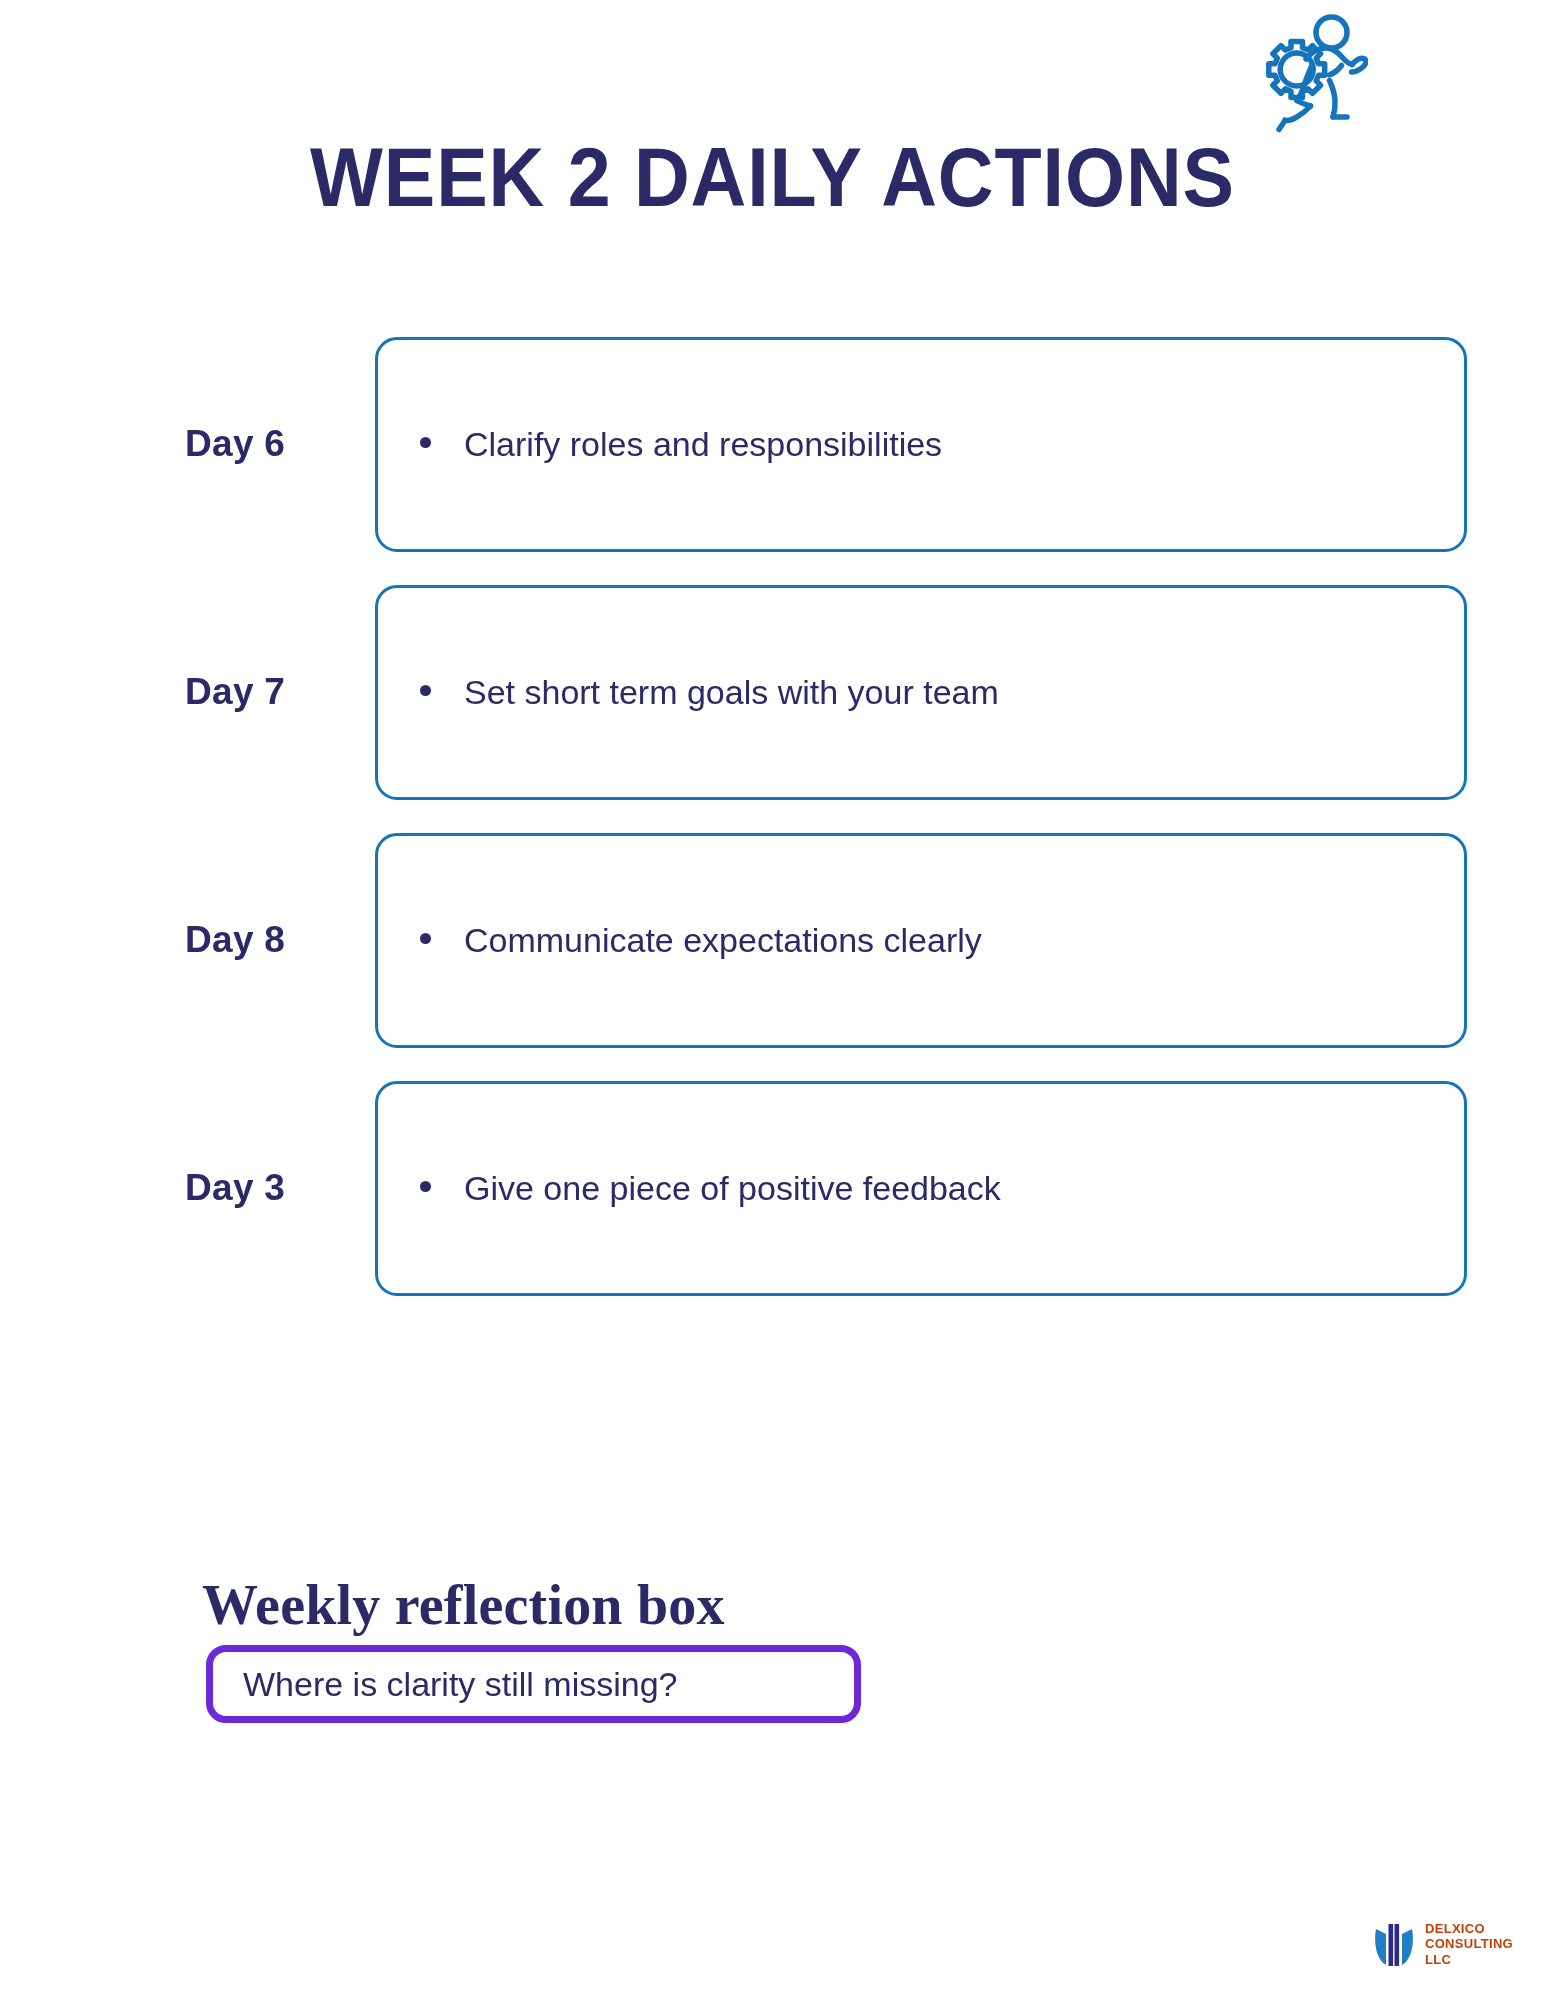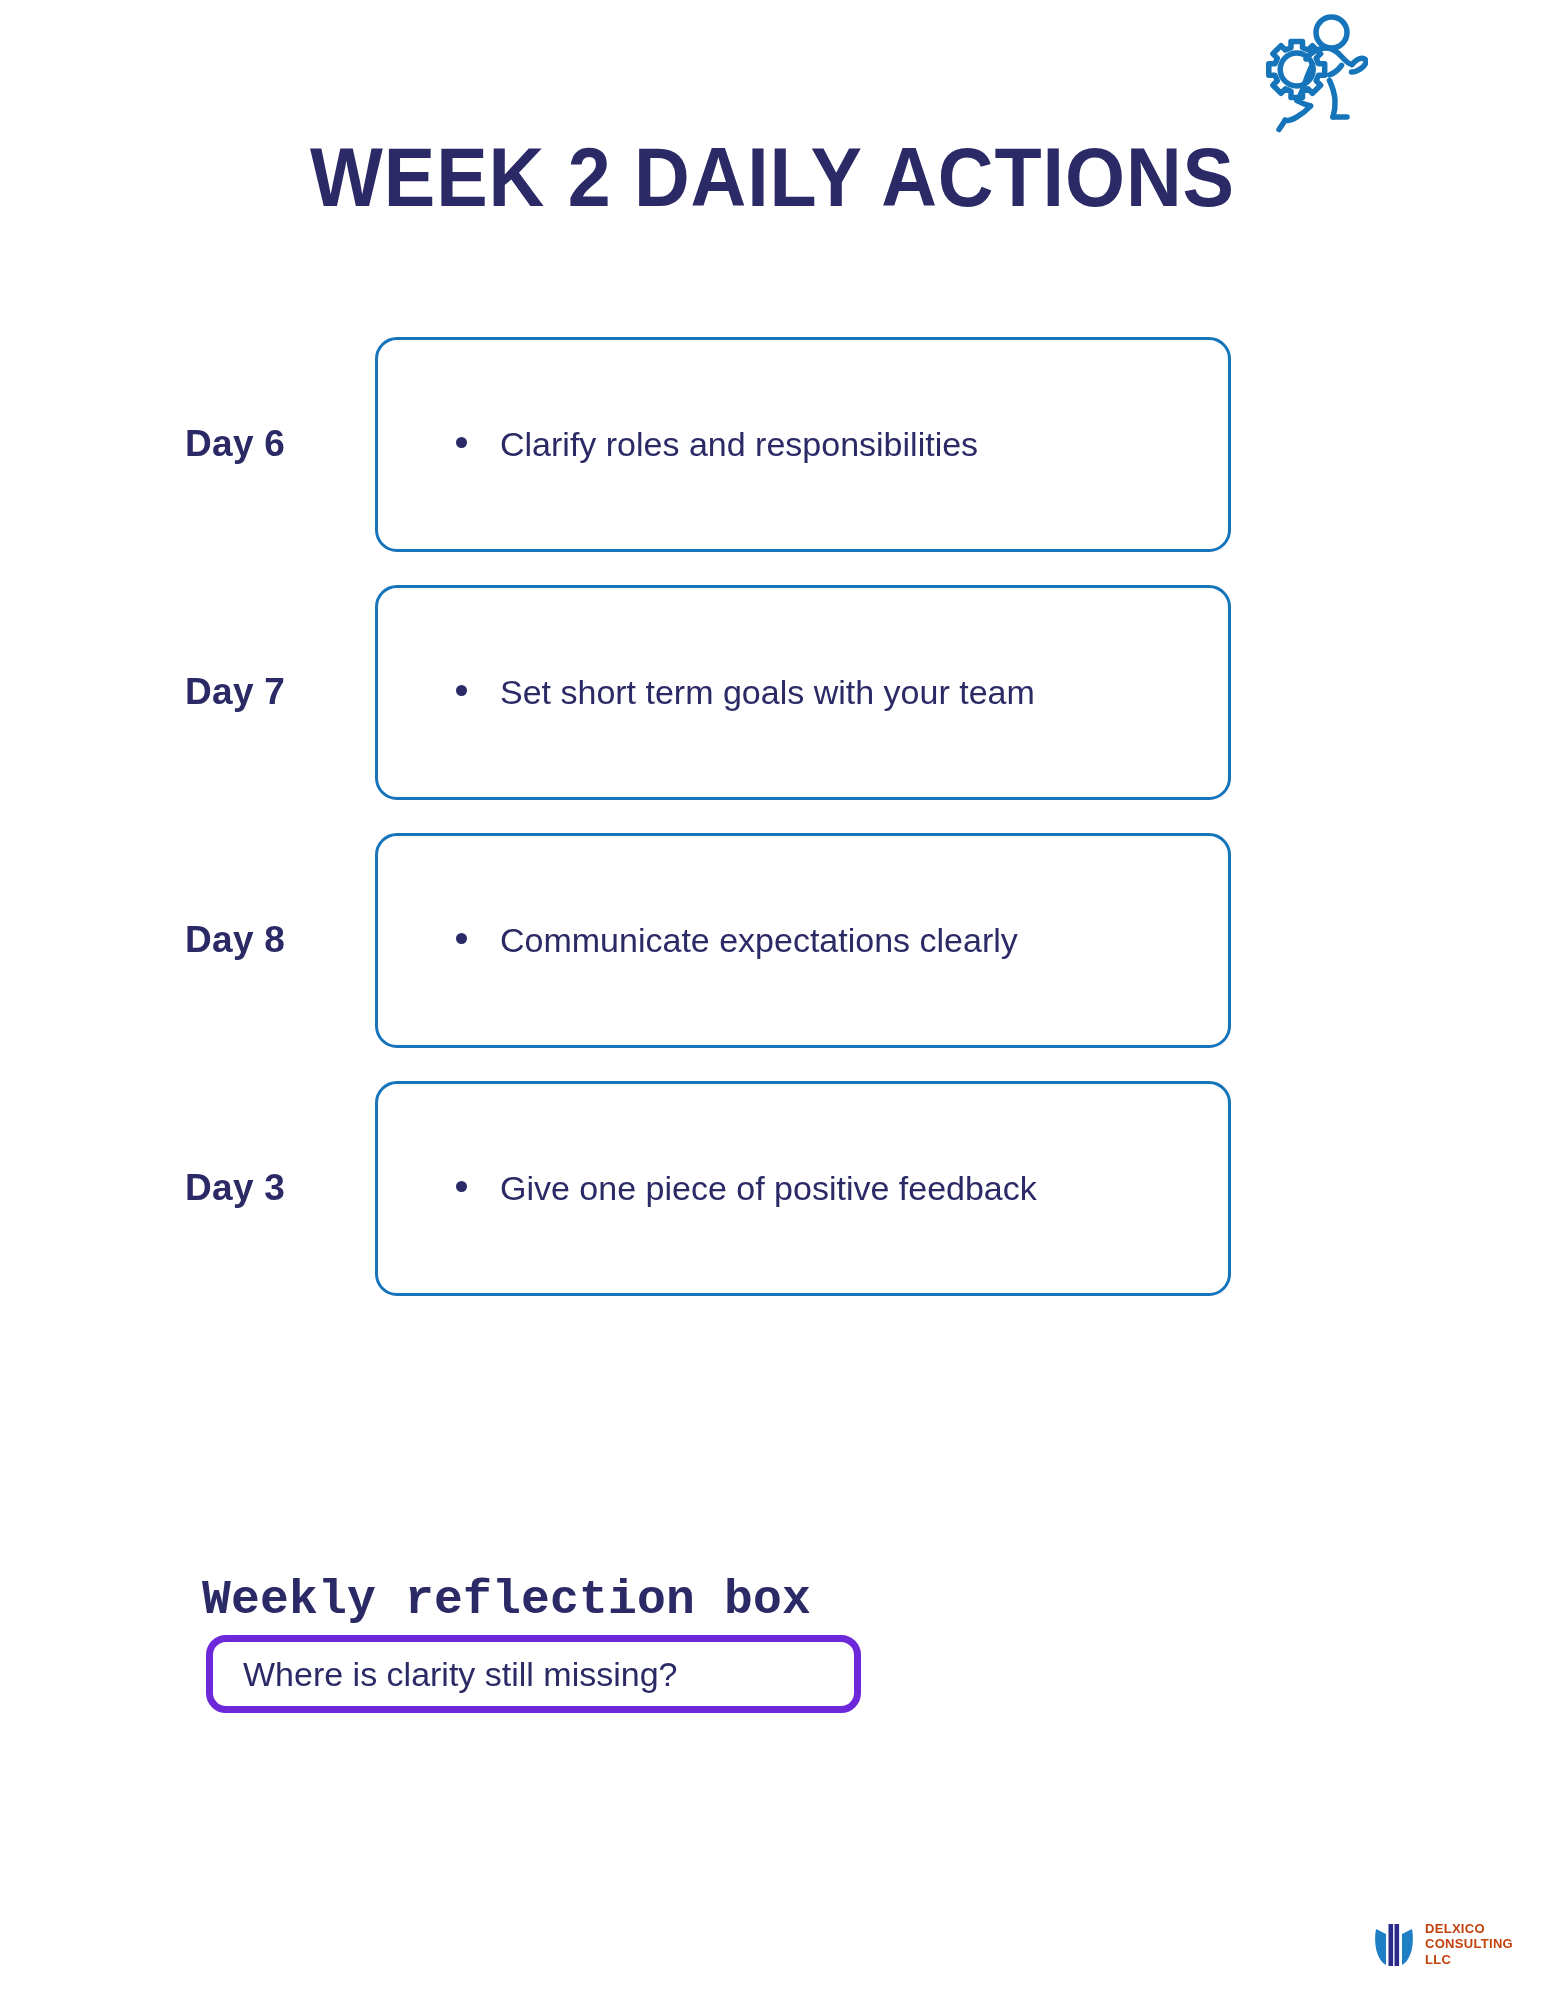--- a/index.html
+++ b/index.html
@@ -60,28 +60,27 @@
     margin-left: 185px;
     flex: 0 0 auto;
     font-family: "Liberation Sans", sans-serif;
     font-weight: 700;
     font-size: 37px;
     color: #2b2a66;
     letter-spacing: 0.3px;
   }
   .day-box {
     flex: 0 0 auto;
-    width: 856px;
+    width: 1092px;
     height: 215px;
     box-sizing: border-box;
     border: 3px solid #1574ba;
     border-radius: 22px;
     display: flex;
     align-items: center;
-    padding-left: 36px;
   }
   .bullet-item {
     display: flex;
     align-items: baseline;
     padding-left: 42px;
   }
   .bullet-dot {
     width: 11px;
     height: 11px;
     border-radius: 50%;
@@ -99,23 +98,23 @@
   }
 
   
   .reflection {
     position: absolute;
     top: 1573px;
     left: 202px;
     width: 900px;
   }
   .reflection-title {
-    font-family: Liberation Mono, monospace;
-    font-weight: 700;
-    font-size: 48px;
+    font-family: Liberation Serif, serif;
+    font-weight: 700;
+    font-size: 56px;
     color: #2b2a66;
     letter-spacing: 0.2px;
   }
   .reflection-box {
     margin-top: 8px;
     margin-left: 4px;
     width: 655px;
     height: 78px;
     box-sizing: border-box;
     border: 7px solid #6d28d9;

